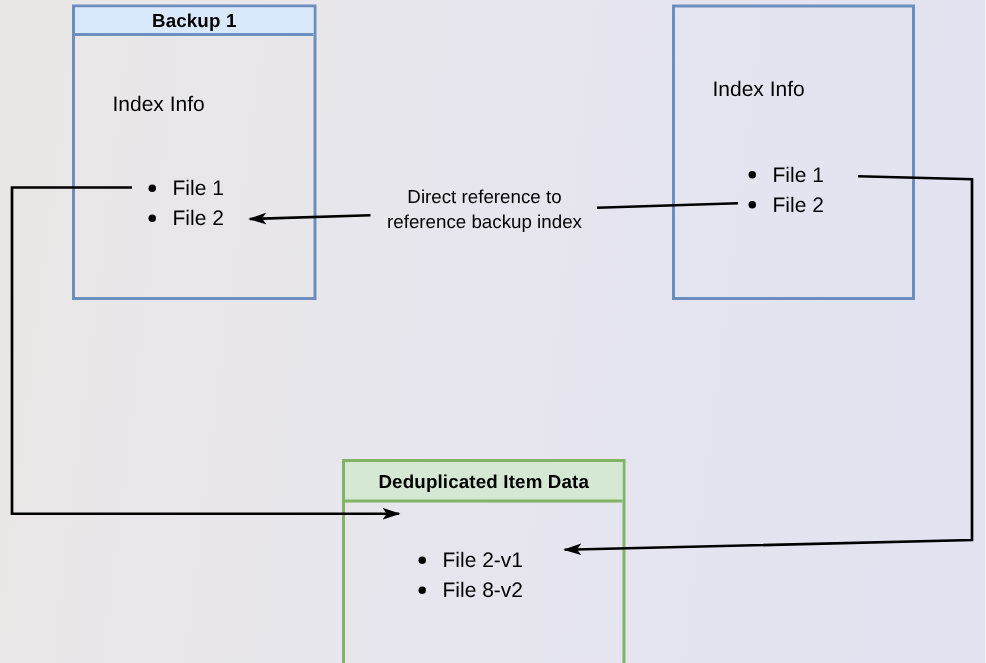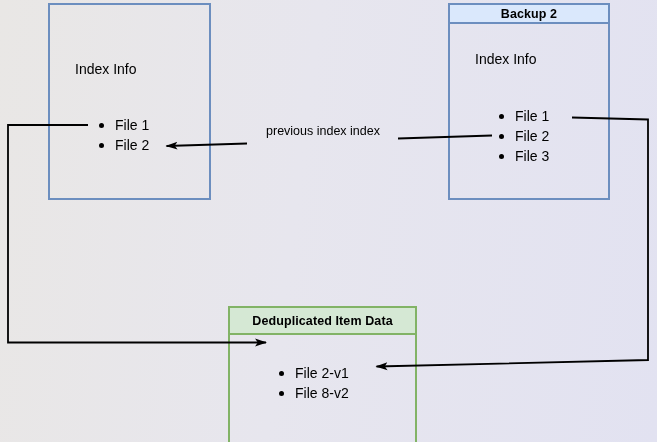--- a/index.html
+++ b/index.html
@@ -85,47 +85,47 @@
     top: 0;
     pointer-events: none;
   }
 </style>
 </head>
 <body>
 
 <div class="canvas">
 
   <div class="node backup" style="left:48px; top:3px; width:163px; height:197px;">
+    <div class="node-header">Backup 1</div>
     <div class="section-label" style="top:56px;">Index Info</div>
     <ul class="file-list" style="top:110px;">
       <li>File 1</li>
       <li>File 2</li>
     </ul>
   </div>
 
   <div class="node backup" style="left:448px; top:3px; width:162px; height:197px;">
-    <div class="node-header">Backup 2</div>
     <div class="section-label" style="top:46px;">Index Info</div>
     <ul class="file-list" style="top:101px;">
       <li>File 1</li>
       <li>File 2</li>
-      <li>File 3</li>
     </ul>
   </div>
 
   <div class="node dedup" style="left:228px; top:278px; width:189px; height:160px;margin-top:28px;">
     <div class="node-header">Deduplicated Item Data</div>
     <ul class="file-list" style="top:55px;">
       <li>File 2-v1</li>
       <li>File 8-v2</li>
     </ul>
   </div>
 
   <div class="annotation">
-    <div>previous index index</div>
+    <div>Direct reference to</div>
+    <div>reference backup index</div>
   </div>
 
   <svg class="connector-layer" width="657" height="442" viewBox="0 0 657 442">
     <defs>
       <marker id="arrow" viewBox="0 0 12 9" refX="11" refY="4.5" markerWidth="12" markerHeight="9" orient="auto" markerUnits="userSpaceOnUse">
         <path d="M0,0.6 L12,4.5 L0,8.4 L2.8,4.5 Z" fill="#000000"></path>
       </marker>
     </defs>
 
     <path d="M 88 125 L 8 125 L 8 342.5 L 266 342.5" fill="none" stroke="#000000" stroke-width="1.8" marker-end="url(#arrow)"></path>

